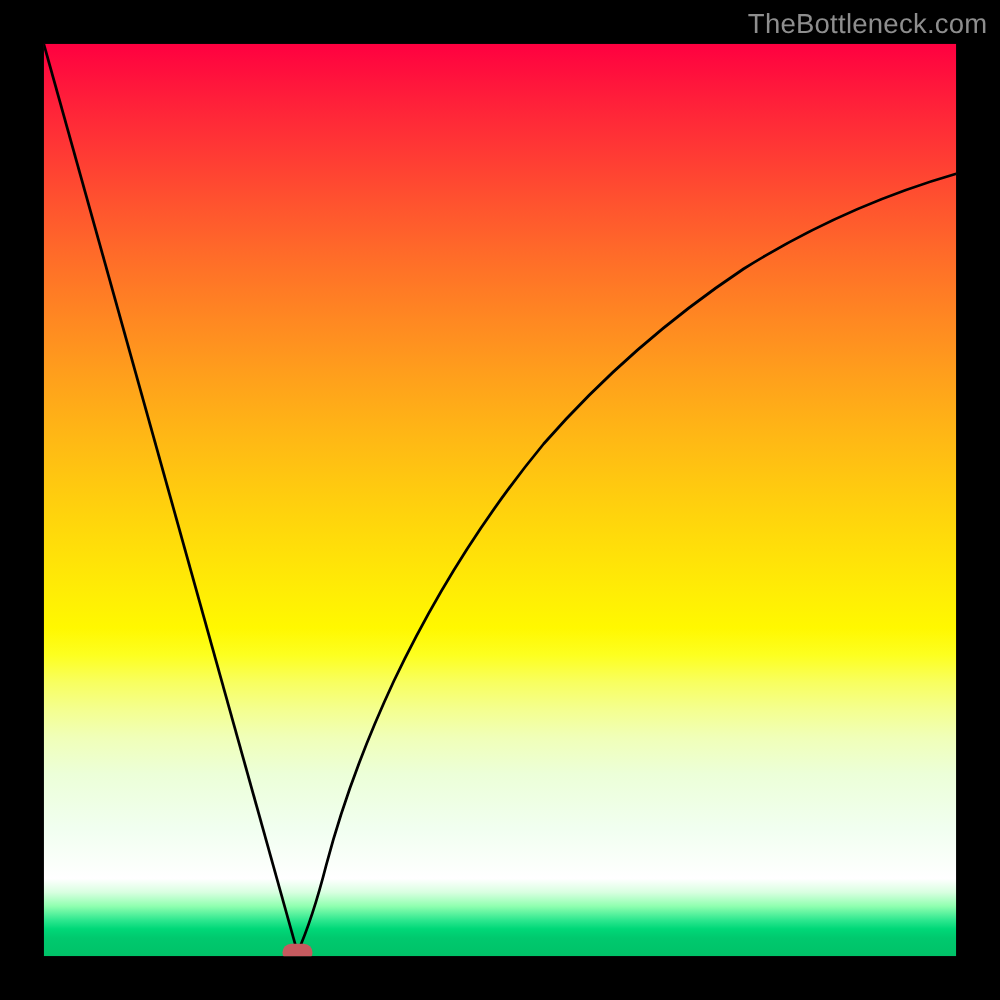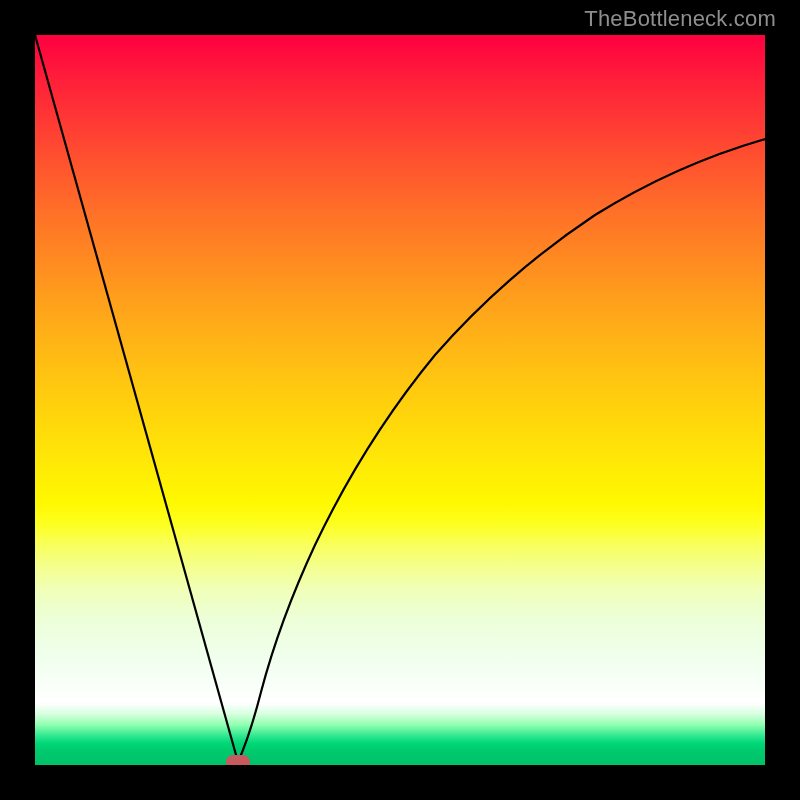--- a/index.html
+++ b/index.html
@@ -66,21 +66,21 @@
     position: absolute;
     width: 24px;
     height: 14px;
     border-radius: 7px / 7px;
     background: #c65a5f;
     transform: translate(-50%, -50%);
   }
   .watermark {
     position: absolute;
     top: 6px;
-    right: 24px;
+    right: 10px;
     color: #8e8e8e;
     font-size: 22px;
     letter-spacing: 0.2px;
     user-select: none;
   }
 </style>
 </head>
 <body>
 
 <div class="frame">

